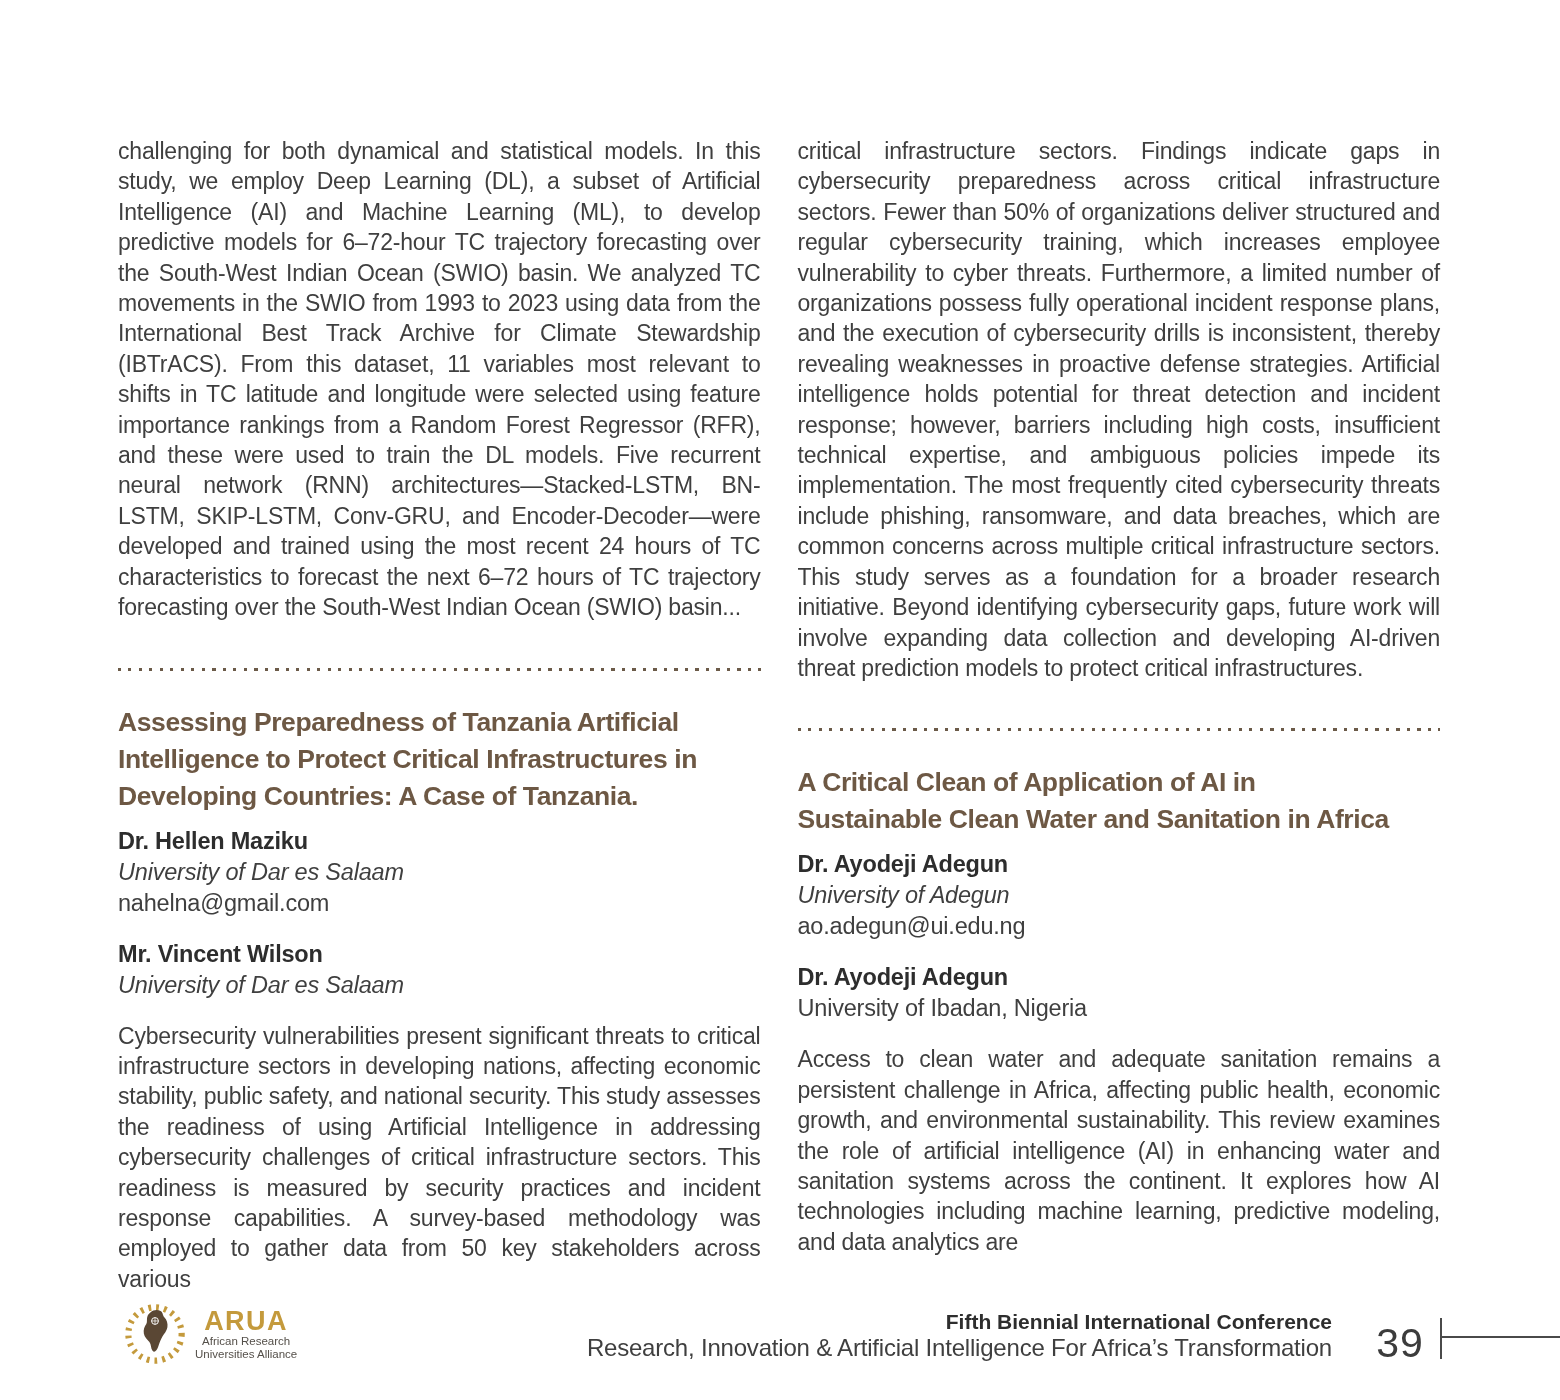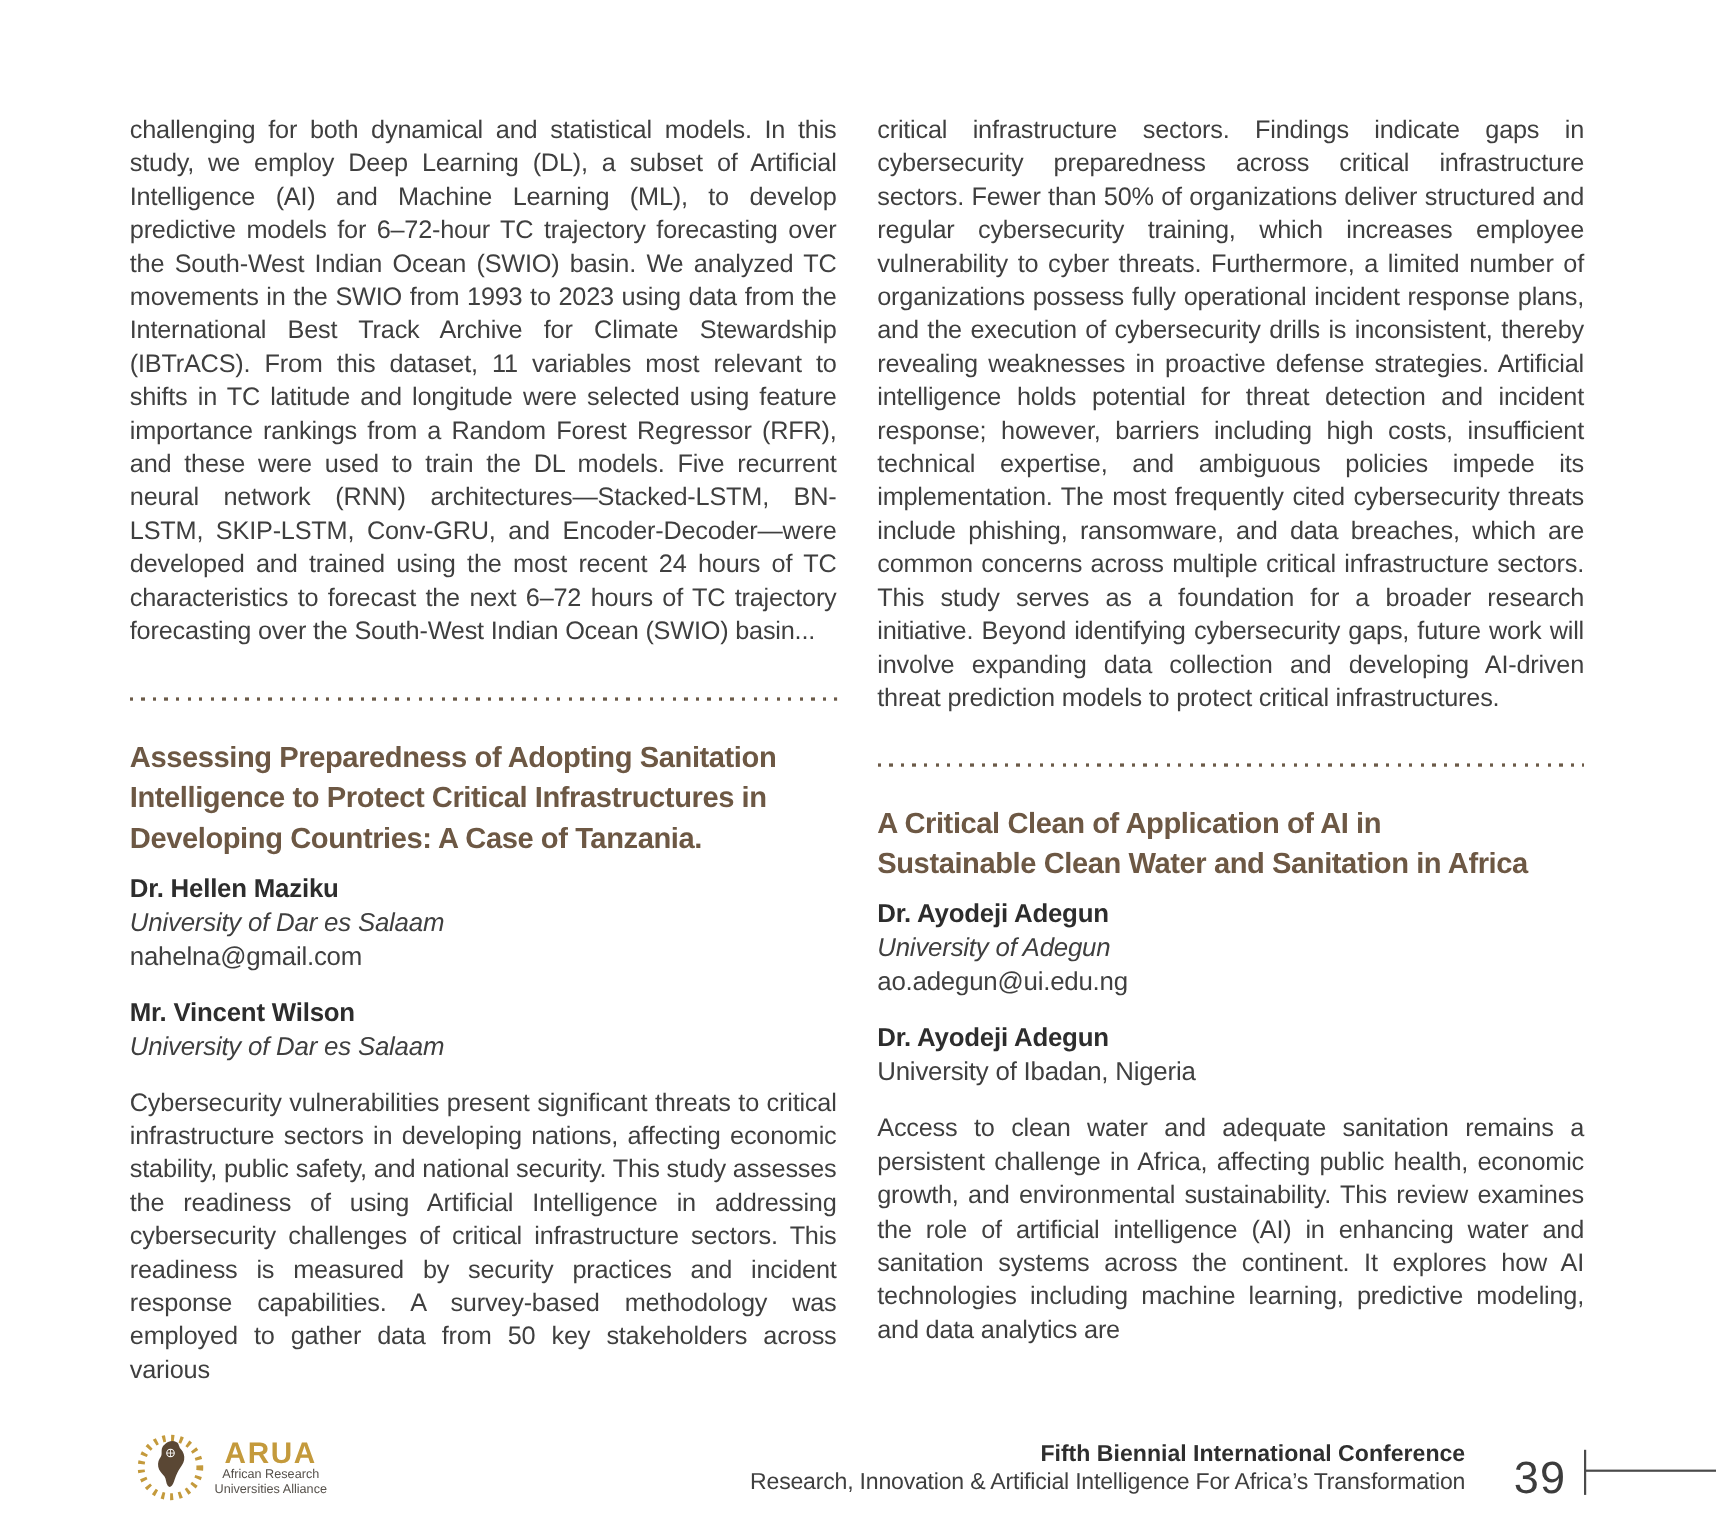--- a/index.html
+++ b/index.html
@@ -10,21 +10,21 @@
     position:relative;
   }
   .page {
     position:relative; width:1560px; height:1400px;
     background:#ffffff; overflow:hidden;
   }
   .columns {
     position:absolute; top:102px; left:118px; width:1322px;
     display:flex; gap:37px;
   }
-  .col { width:642.5px; }
+  .col { width:642.5px;margin-top:34px; }
 
   .body-text {
     font-size:23px; line-height:30.4px; color:#3f3f3f;
     text-align:justify; letter-spacing:-0.2px;
   }
   .divider {
     height:3px; margin:45px 0 33px;
     background-image:repeating-linear-gradient(to right, #6b5a48 0 3px, transparent 3px 10.5px);
   }
   .abstract-title {
@@ -43,21 +43,21 @@
     position:absolute; left:124px; top:1303px;
     display:flex; align-items:center; gap:9px;
   }
   .logo-burst { width:62px; height:62px; flex:0 0 auto; }
   .logo-text { text-align:center; }
   .logo-brand { font-size:27px; font-weight:bold; color:#c49a3c; letter-spacing:1.5px; line-height:28px; }
   .logo-sub { font-size:11.5px; color:#55504a; line-height:13.5px; }
 
   .footer-conf { position:absolute; right:228px; top:1309px; text-align:right; }
   .conf-title { font-size:21px; font-weight:bold; color:#2e2e2e; line-height:26px; }
-  .conf-sub { font-size:21px; color:#3f3f3f; line-height:26px; letter-spacing:-0.2px; }
+  .conf-sub { font-size:24px; color:#3f3f3f; line-height:26px; letter-spacing:-0.2px; }
 
   .page-number {
     position:absolute; left:1376px; top:1320px; width:48px;
     text-align:center; font-size:41px; color:#3c3c3c; letter-spacing:1px;
   }
   .page-rule-v { position:absolute; left:1440px; top:1318px; width:2px; height:41px; background:#4a4a4a; }
   .page-rule-h { position:absolute; left:1440px; top:1336px; width:120px; height:2px; background:#4a4a4a; }
 </style>
 </head>
 <body>
@@ -65,21 +65,21 @@
 <div class="page">
 
   <div class="columns">
 
     <div class="col">
       <p class="body-text">challenging for both dynamical and statistical models. In this study, we employ Deep Learning (DL), a subset of Artificial Intelligence (AI) and Machine Learning (ML), to develop predictive models for 6–72-hour TC trajectory forecasting over the South-West Indian Ocean (SWIO) basin. We analyzed TC movements in the SWIO from 1993 to 2023 using data from the International Best Track Archive for Climate Stewardship (IBTrACS). From this dataset, 11 variables most relevant to shifts in TC latitude and longitude were selected using feature importance rankings from a Random Forest Regressor (RFR), and these were used to train the DL models. Five recurrent neural network (RNN) architectures—Stacked-LSTM, BN-LSTM, SKIP-LSTM, Conv-GRU, and Encoder-Decoder—were developed and trained using the most recent 24 hours of TC characteristics to forecast the next 6–72 hours of TC trajectory forecasting over the South-West Indian Ocean (SWIO) basin...</p>
 
       <div class="divider"></div>
 
       <h2 class="abstract-title">
-        <span style="display:block">Assessing Preparedness of Adopting Sanitation</span>
+        <span style="display:block">Assessing Preparedness of Tanzania Artificial</span>
         <span style="display:block">Intelligence to Protect Critical Infrastructures in</span>
         <span style="display:block">Developing Countries: A Case of Tanzania.</span>
       </h2>
 
       <div class="author-block">
         <div class="author-name">Dr. Hellen Maziku</div>
         <div class="author-affil italic">University of Dar es Salaam</div>
         <div class="author-email">nahelna@gmail.com</div>
       </div>
 

